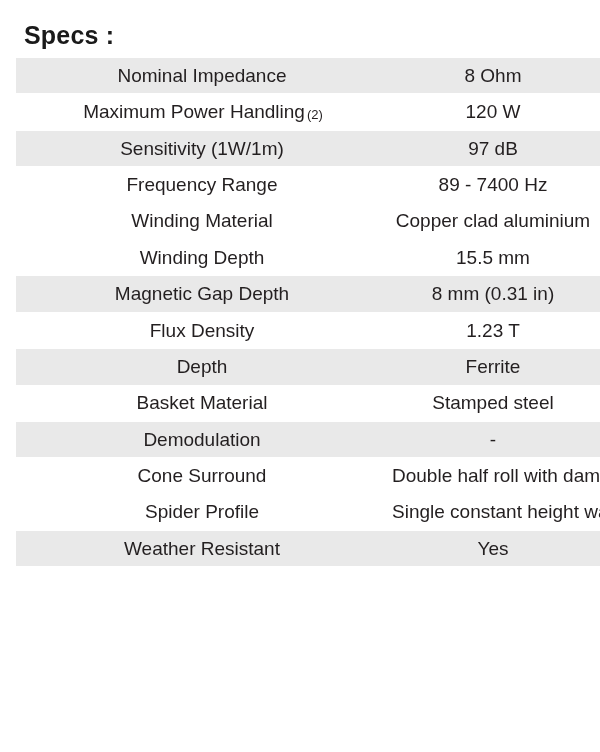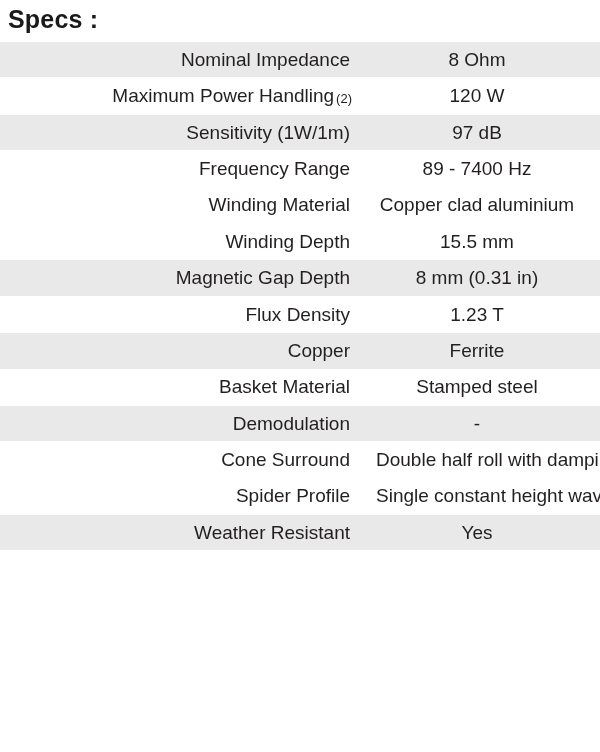--- a/index.html
+++ b/index.html
@@ -11,21 +11,21 @@
     height: 752px;
     background: #ffffff;
     font-family: "Liberation Sans", sans-serif;
     color: #231f20;
     overflow: hidden;
   }
   .page {
     width: 484px;
     height: 752px;
     box-sizing: border-box;
-    padding: 0;
+    padding: 16px;
     position: relative;
   }
   .title {
     font-size: 25px;
     font-weight: bold;
     letter-spacing: 0.2px;
     padding: 6px 0 8px 8px;
     color: #1a1a1a;
     line-height: 1.1;
   }
@@ -47,21 +47,21 @@
     font-size: 19px;
     color: #231f20;
     padding: 0 12px;
     vertical-align: middle;
     line-height: 1.15;
     border-bottom: 1px solid #ffffff;
     white-space: nowrap;
     overflow: hidden;
   }
   table.specs td.label {
-    text-align: right;
+    text-align: center;
     padding-left: 22px;
     width: 330px;
   }
   table.specs td.value {
     text-align: center;
     padding-right: 22px;
   }
   .note {
     font-size: 13px;
     color: #231f20;
@@ -104,21 +104,21 @@
       </tr>
       <tr class="odd">
         <td class="label"><span>Magnetic Gap Depth</span><span class="note"></span></td>
         <td class="value">8 mm (0.31 in)</td>
       </tr>
       <tr class="even">
         <td class="label"><span>Flux Density</span><span class="note"></span></td>
         <td class="value">1.23 T</td>
       </tr>
       <tr class="odd">
-        <td class="label"><span>Copper</span><span class="note"></span></td>
+        <td class="label"><span>Depth</span><span class="note"></span></td>
         <td class="value">Ferrite</td>
       </tr>
       <tr class="even">
         <td class="label"><span>Basket Material</span><span class="note"></span></td>
         <td class="value">Stamped steel</td>
       </tr>
       <tr class="odd">
         <td class="label"><span>Demodulation</span><span class="note"></span></td>
         <td class="value">-</td>
       </tr>

